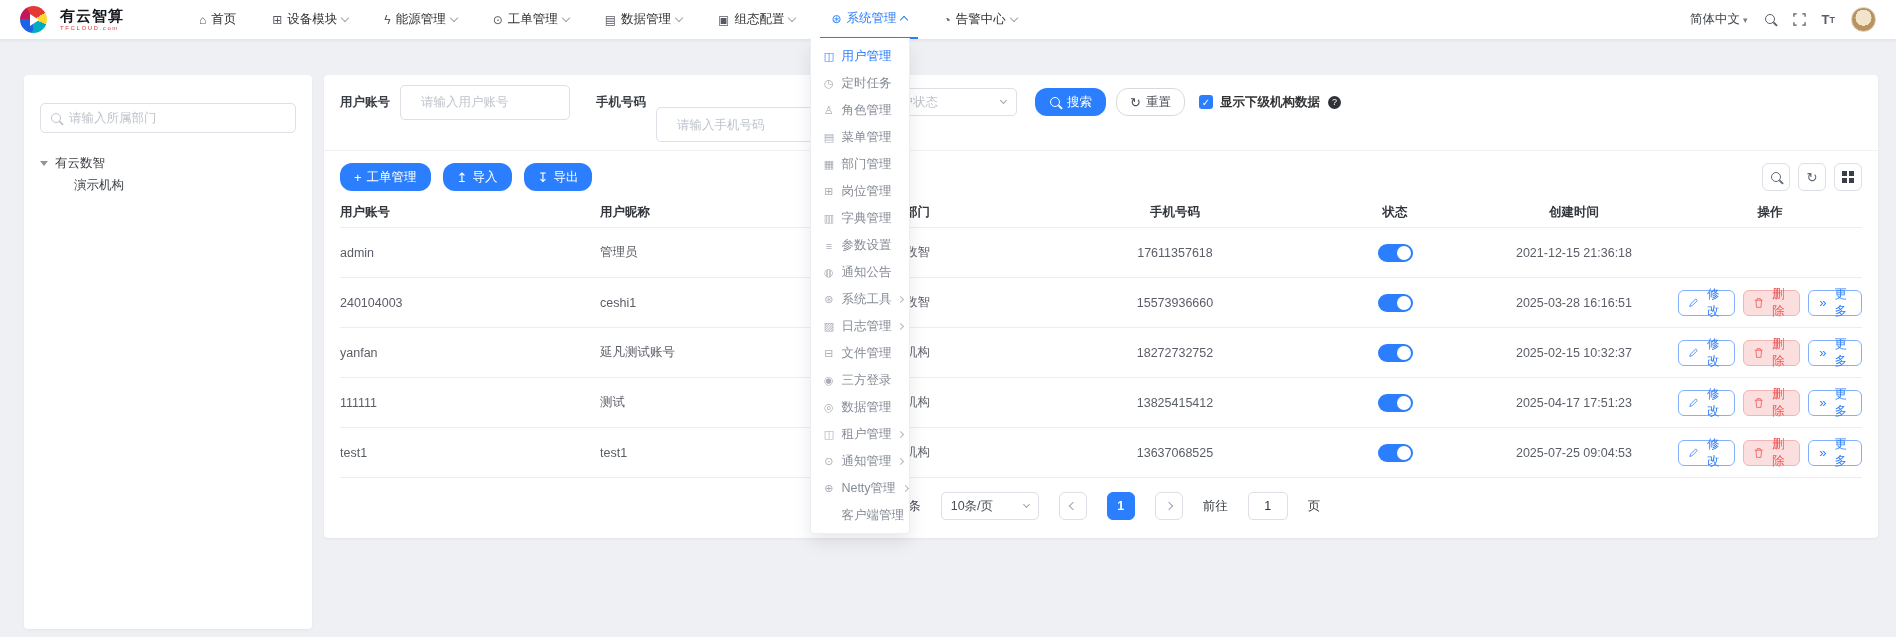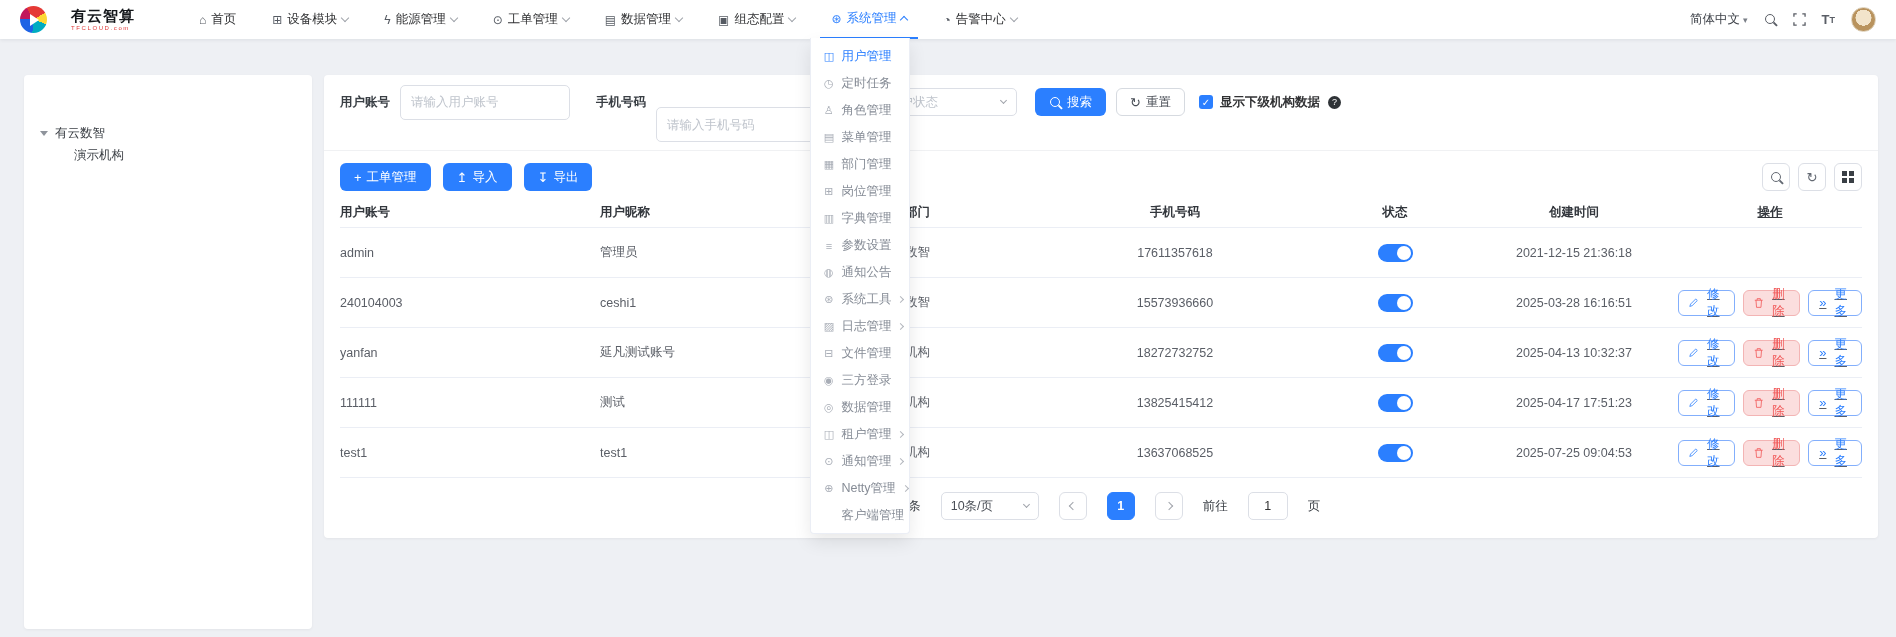--- a/index.html
+++ b/index.html
@@ -6,21 +6,21 @@
   html,body { width:1896px; height:637px; }
   body {
     background:#eef0f4;
     font-family:"Liberation Sans","DejaVu Sans",sans-serif;
     overflow:hidden; color:#303133; position:relative; font-size:12.5px;
   }
   
   .navbar { position:relative; z-index:50; height:39px; background:#fff;
     display:flex; align-items:stretch; padding:0 20px;
     box-shadow:0 1px 4px rgba(0,21,41,.08); }
-  .logo { display:flex; align-items:center; gap:24px; width:160px; }
+  .logo { display:flex; align-items:center; gap:13px; width:160px; }
   .logo-mark { width:27px; height:27px; border-radius:50%; flex:none; position:relative;
     background:conic-gradient(from -30deg,#e53935 0 90deg,#fdd835 90deg 140deg,#00acc1 140deg 215deg,#1e63e5 215deg 300deg,#c2185b 300deg 360deg); }
   .logo-mark::after { content:''; position:absolute; left:10px; top:8px;
     border-left:9px solid #fff; border-top:6px solid transparent; border-bottom:6px solid transparent; }
   .logo-text { display:flex; flex-direction:column; line-height:1; }
   .logo-title { font-size:15px; font-weight:700; color:#15181c; letter-spacing:1px; }
   .logo-sub { font-size:6px; color:#e03a3a; letter-spacing:1.6px; margin-top:2px; }
   .menu { display:flex; align-items:stretch; margin-left:8px; }
   .nav-item { position:relative; display:flex; align-items:center; gap:5px;
     padding:0 11px; margin-right:14px; color:#303133; cursor:pointer; white-space:nowrap; }
@@ -69,28 +69,28 @@
   .tree-root { display:flex; align-items:center; gap:7px; height:20px; cursor:pointer; }
   .tree-caret { width:0; height:0; border-left:4.5px solid transparent;
     border-right:4.5px solid transparent; border-top:5.5px solid #8f949c; }
   .tree-child { height:19px; line-height:19px; padding-left:34px; margin-top:3px; cursor:pointer; }
   
   .main-card { position:absolute; left:324px; top:75px; width:1554px; height:463px;
     background:#fff; border-radius:4px; box-shadow:0 1px 3px rgba(0,0,0,.05); }
   .filter-row { display:flex; align-items:center; margin:13px 16px 0; height:28px; }
   .f-label { font-weight:700; color:#3a3f45; margin-right:10px; white-space:nowrap; }
   .ml26 { margin-left:26px; } .ml18 { margin-left:18px; } .ml10 { margin-left:10px; }
-  .f-input { height:35px; border:1px solid #dcdfe6; border-radius:5px; padding:0 10px;
+  .f-input { height:35px; border:1px solid #dcdfe6; border-radius:5px; padding:0 20px;
     font-size:12.5px; color:#333; outline:none; }
   .f-input::placeholder { color:#bfc4cc; }
   .w170 { width:170px; } .w160 { width:160px;margin-top:45px; }
   .f-select { width:140px; height:28px; border:1px solid #dcdfe6; border-radius:5px;
     display:flex; align-items:center; justify-content:space-between; padding:0 10px;
     color:#bfc4cc; cursor:pointer; background:#fff; }
-  .btn { height:28px; border-radius:6px; display:inline-flex; align-items:center;
+  .btn { height:28px; border-radius:12px; display:inline-flex; align-items:center;
     justify-content:center; gap:5px; font-size:12.5px; cursor:pointer;
     border:1px solid transparent; white-space:nowrap; }
   .btn.primary { background:#2b7fff; color:#fff; padding:0 13px; }
   .btn.plain { background:#fff; border-color:#d6dae0; color:#4a4f57; padding:0 13px; }
   .btn .glyph { font-size:13px; line-height:1; }
   .check-group { display:flex; align-items:center; gap:7px; margin-left:14px; cursor:pointer; }
   .checkbox { width:14px; height:14px; border-radius:3px; background:#2b7fff; color:#fff;
     font-size:10px; display:flex; align-items:center; justify-content:center; flex:none; }
   .check-label { font-weight:700; color:#303133; }
   .help-badge { width:13px; height:13px; border-radius:50%; background:#2f3337; color:#fff;
@@ -105,21 +105,21 @@
   
   .table { margin:7px 16px 0; }
   .t-head { display:flex; height:30px; align-items:center; font-weight:700; color:#33373d;
     border-bottom:1px solid #ebeef5; }
   .t-row { display:flex; height:50px; align-items:center; border-bottom:1px solid #ebeef5; color:#5a5e66; }
   .c-acc { width:260px; } .c-nick { width:180px; }
   .c-dept { width:250px; text-align:center; }
   .c-phone { width:290px; text-align:center; }
   .c-status { width:150px; text-align:center; display:flex; justify-content:center; }
   .c-time { width:208px; text-align:center; }
-  .c-act { flex:1; display:flex; justify-content:center; gap:8px;text-decoration:underline; }
+  .c-act { flex:1; display:flex; justify-content:center; gap:8px; }
   .t-head .c-act, .t-head .c-status { font-weight:700; }
   .toggle { width:35px; height:18px; border-radius:9px; background:#2b7fff; position:relative; cursor:pointer; }
   .toggle::after { content:''; position:absolute; right:2px; top:2px; width:14px; height:14px;
     border-radius:50%; background:#fff; }
   .act-btn { height:26px; border-radius:6px; display:inline-flex; align-items:center; gap:4px;
     padding:0 10px; font-size:12.5px; border:1px solid; cursor:pointer; background:#fff; }
   .act-edit, .act-more { color:#2b7fff; border-color:#83affc; }
   .act-del { color:#f15555; border-color:#f3b4b4; background:#fbdede; }
   .more-mark { font-size:13px; line-height:1; }
   
@@ -277,20 +277,24 @@
       <svg width="13" height="13" viewBox="0 0 14 14" fill="none" stroke="#5a5e66" stroke-width="1.4">
         <path d="M1 4V1h3M10 1h3v3M13 10v3h-3M4 13H1v-3"></path>
       </svg>
     </span>
     <span class="nav-tool tt">T<small>T</small></span>
     <span class="avatar"></span>
   </div>
 </header>
 
 <aside class="side-card">
+  <div class="side-search">
+    <span class="mag"></span>
+    <input placeholder="请输入所属部门" style="">
+  </div>
   <div class="tree">
     <div class="tree-root">
       <span class="tree-caret"></span>
       <span>有云数智</span>
     </div>
     <div class="tree-child">演示机构</div>
   </div>
 </aside>
 
 <main class="main-card">
@@ -405,21 +409,21 @@
     </div>
 
     <div class="t-row">
       <div class="c-acc">yanfan</div>
       <div class="c-nick">延凡测试账号</div>
       <div class="c-dept">演示机构</div>
       <div class="c-phone">18272732752</div>
       <div class="c-status">
           <span class="toggle"></span>
         </div>
-      <div class="c-time">2025-04-13 10:32:37</div>
+      <div class="c-time">2025-02-15 10:32:37</div>
       <div class="c-act">
         <button class="act-btn act-edit">
           <svg width="11" height="11" viewBox="0 0 12 12" fill="none" stroke="currentColor">
               <path d="M1 11l1-3 6.5-6.5 2 2L4 10l-3 1z"></path>
             </svg>
           <span>修改</span>
         </button>
         <button class="act-btn act-del">
           <svg width="11" height="12" viewBox="0 0 12 13" fill="none" stroke="currentColor">
               <path d="M1 3h10M4 3V1h4v2M2.5 3l.7 9h5.6l.7-9"></path>

